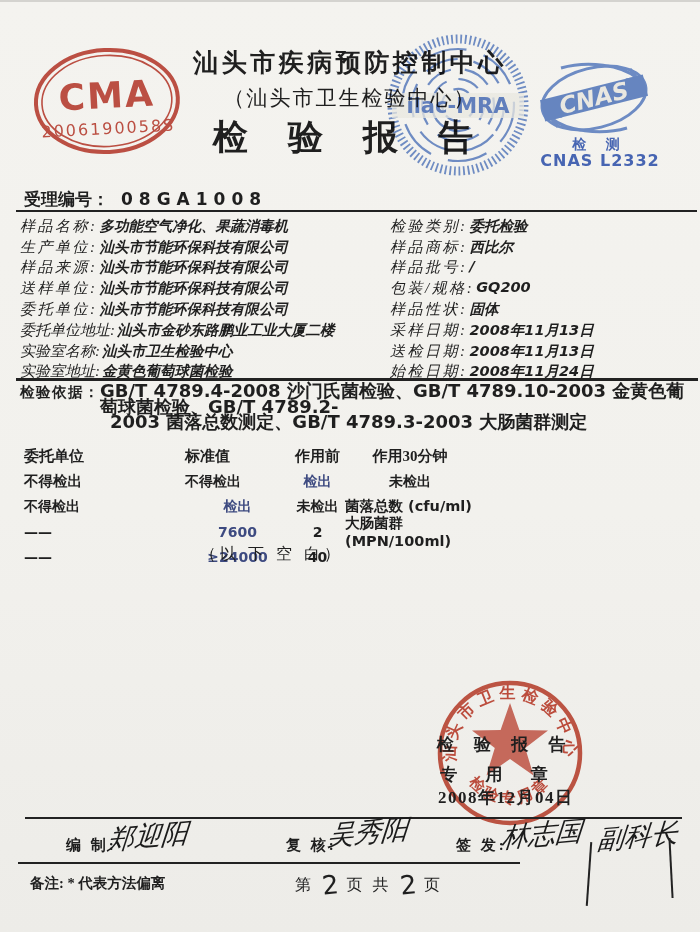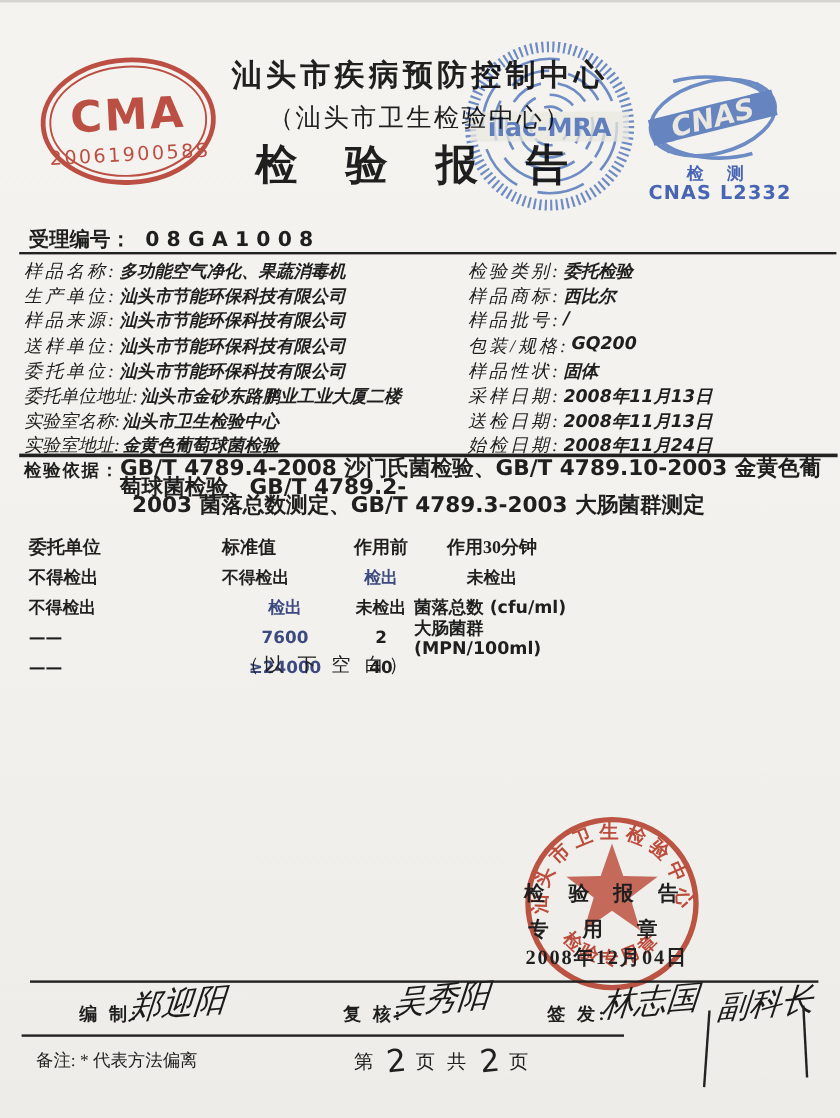--- a/index.html
+++ b/index.html
@@ -61,21 +61,21 @@
   .rule-f2{top:862px;left:18px;width:502px;height:2px;}
   .flabel{font-size:15px;letter-spacing:3px;font-weight:600;white-space:nowrap;}
   .sig{font-size:27px;font-style:italic;white-space:nowrap;
        transform:rotate(-5deg) skewX(-10deg);transform-origin:left bottom;color:#1b1b1b;}
   .lab-prep{top:836px;left:66px;}  .sig-prep{top:822px;left:106px;}
   .lab-rev{top:836px;left:286px;}  .sig-rev{top:818px;left:326px;}
   .lab-iss{top:836px;left:456px;}  .sig-iss1{top:820px;left:500px;}  .sig-iss2{top:822px;left:596px;}
   .stroke{background:#222;width:2px;}
   .stroke1{top:842px;left:588px;height:64px;transform:rotate(4deg);}
   .stroke2{top:838px;left:670px;height:60px;transform:rotate(-3deg);}
-  .remark{top:874px;left:30px;font-size:14.5px;font-weight:normal;}
+  .remark{top:874px;left:30px;font-size:14.5px;font-weight:bold;}
   .pageline{top:870px;left:295px;display:flex;align-items:center;gap:8px;font-size:16px;letter-spacing:3px;}
   .hand{font-size:26px;letter-spacing:0;transform:rotate(-6deg);font-family:"DejaVu Sans",sans-serif;}
 </style>
 </head>
 <body>
 
 <div id="page">
   <div class="abs edge-top"></div>
 
   <div class="abs org-title">汕头市疾病预防控制中心</div>

